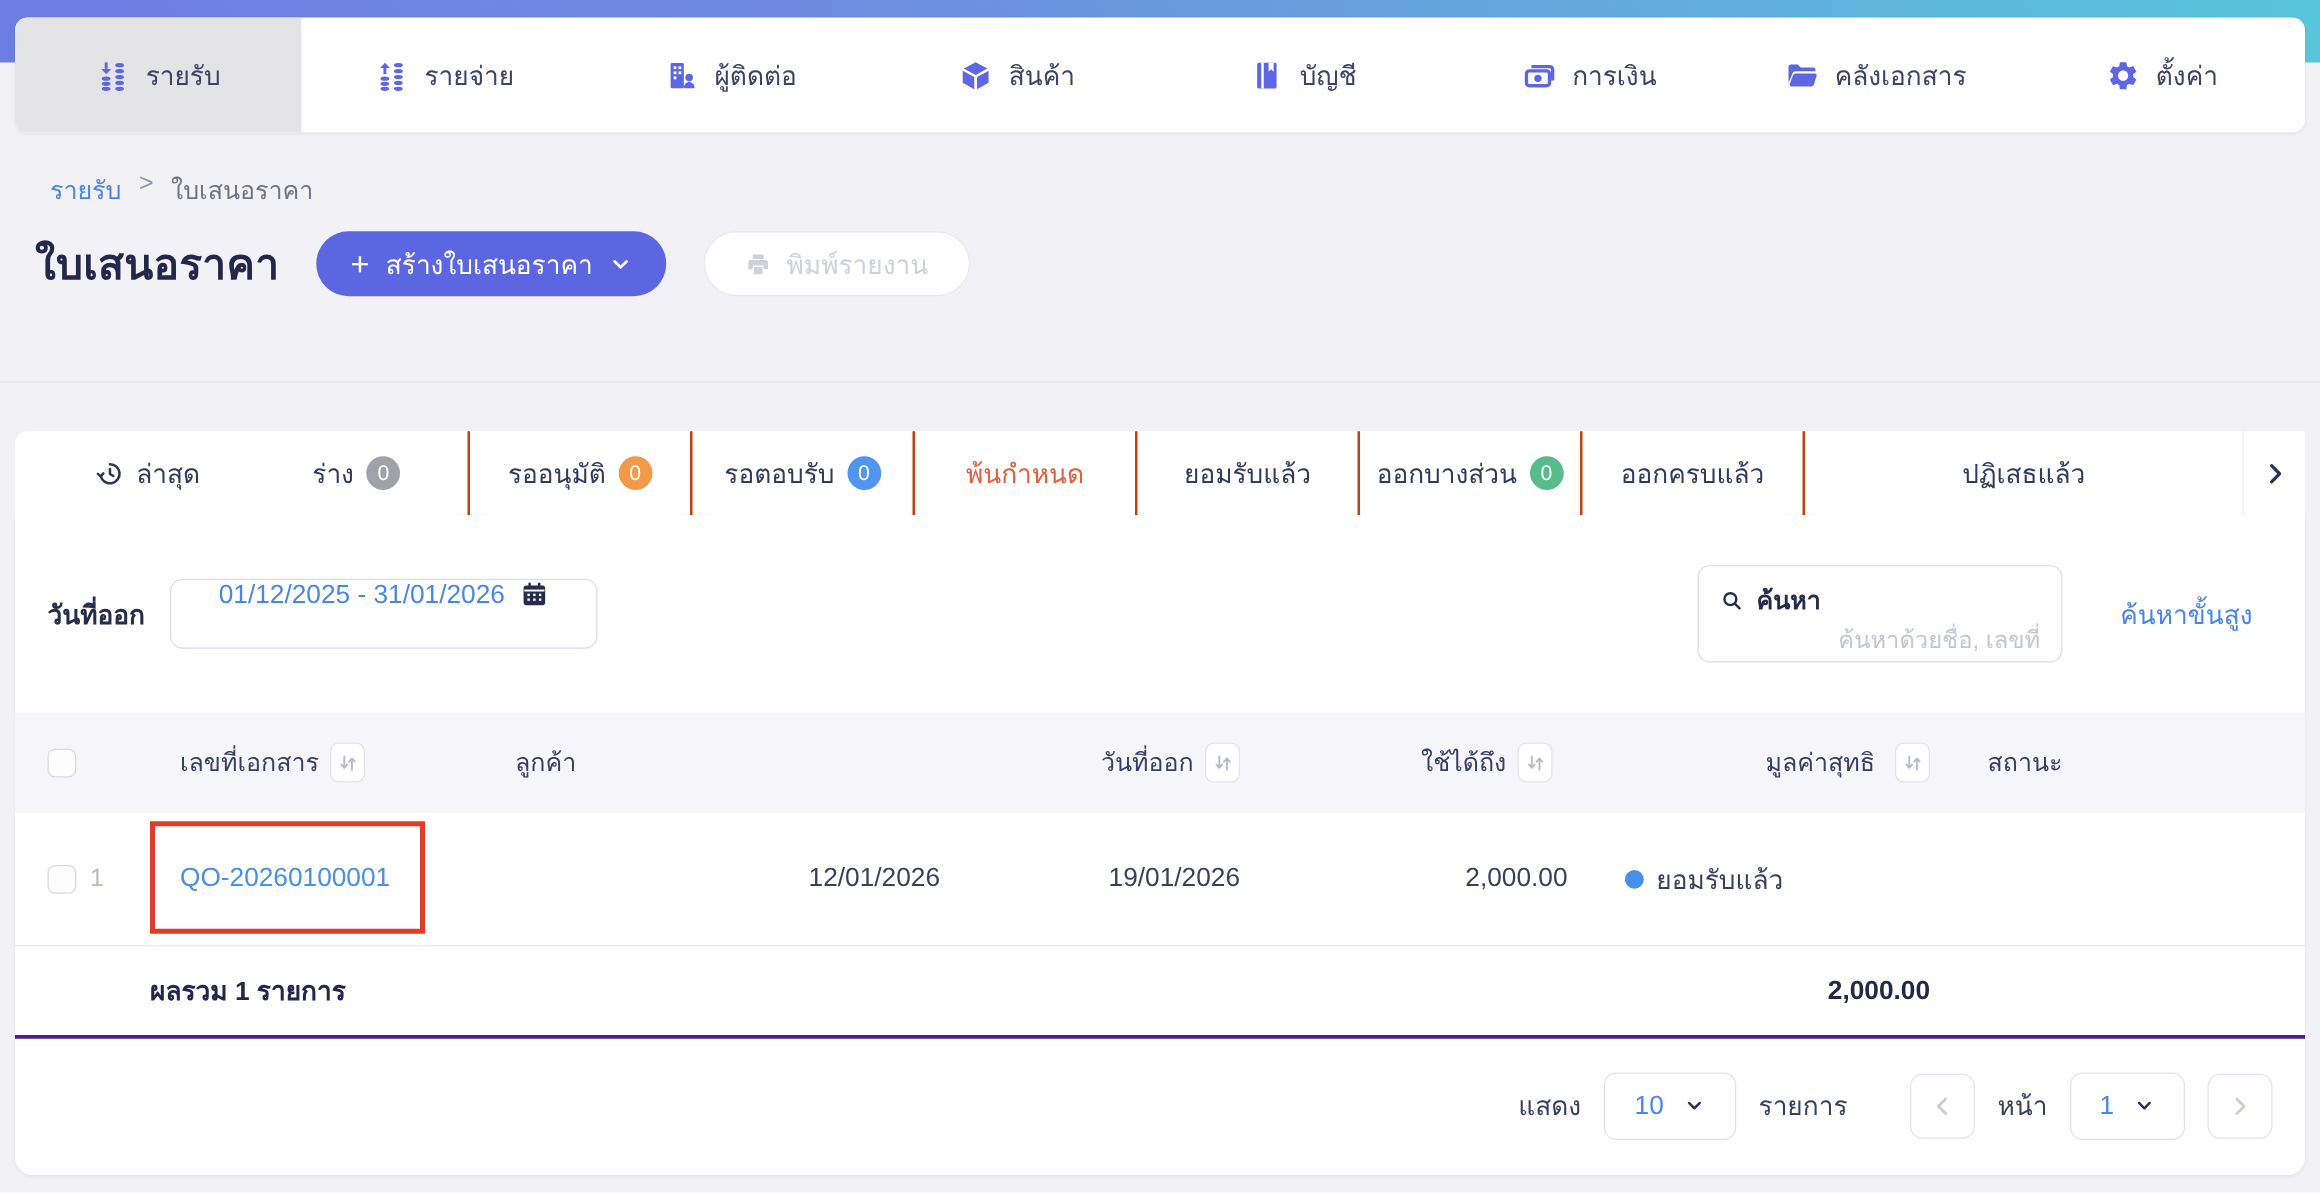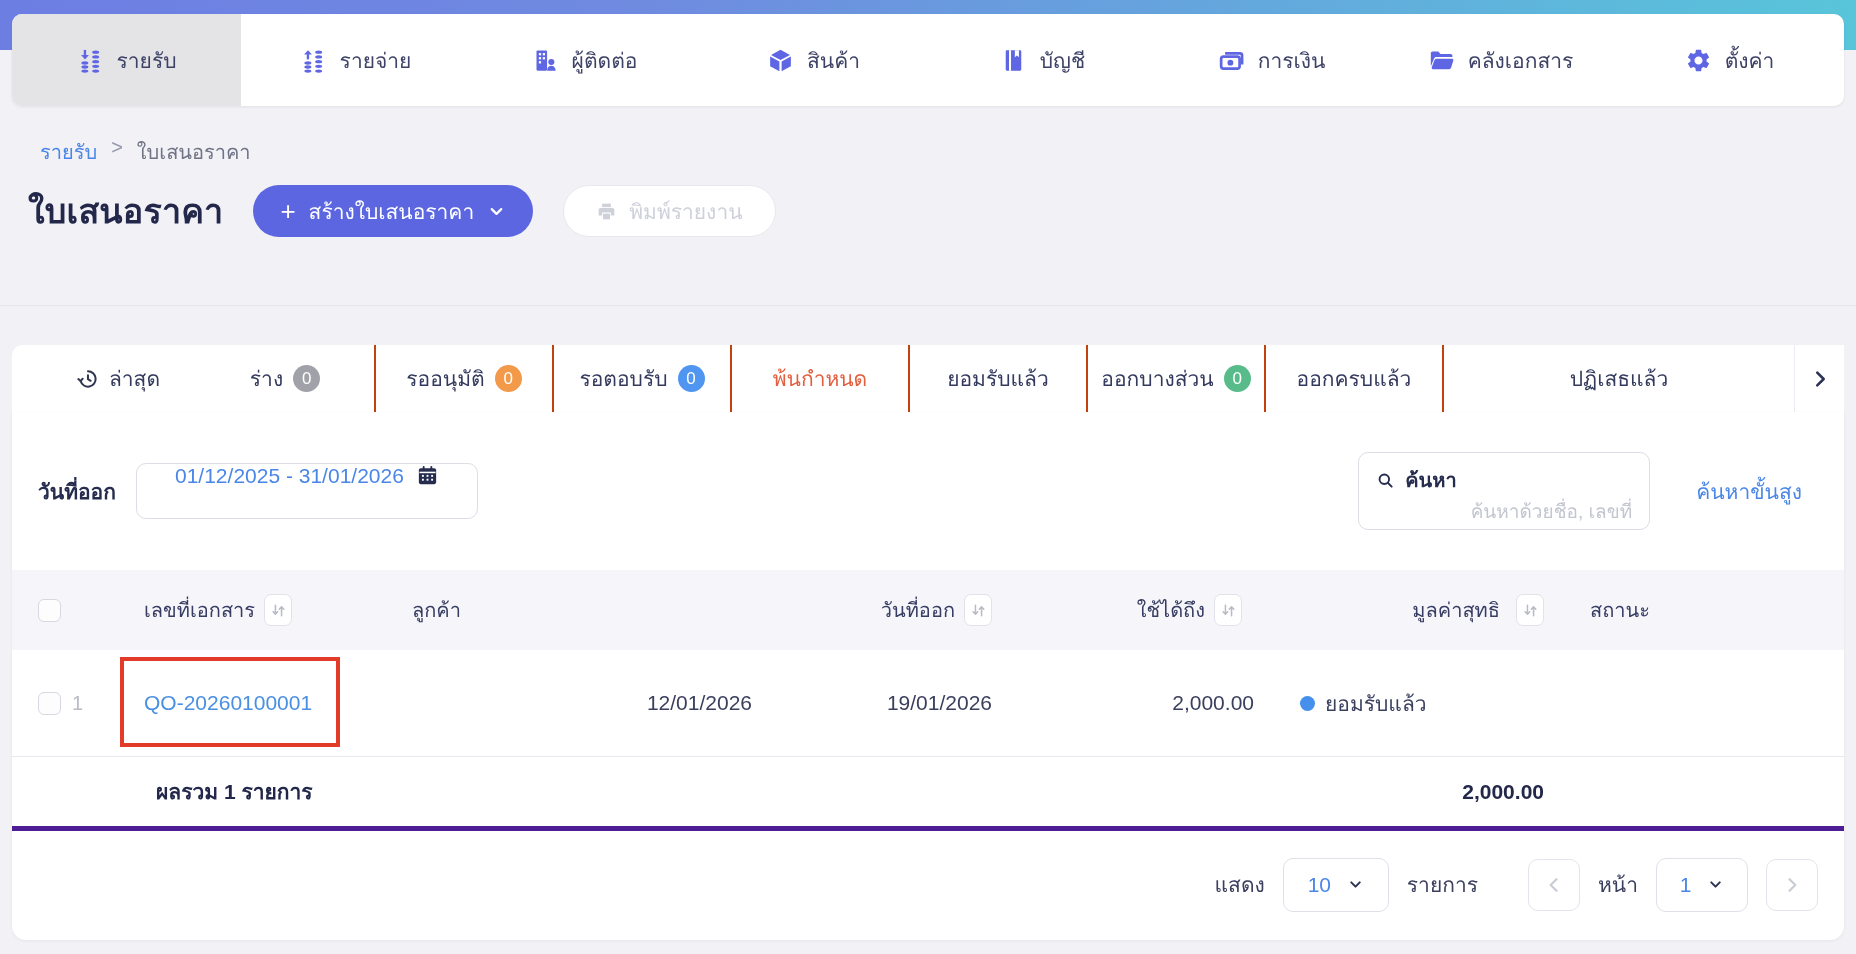--- a/index.html
+++ b/index.html
@@ -147,21 +147,21 @@
   .datarow { height:107px; border-bottom:1px solid #e8e8ee; font-size:21px; color:#3a3f5e; }
   .row-index { color:#b9bcc7; font-size:20px; }
   .doclink-wrap { position:relative; display:inline-block;text-align:right; }
   .doc-link { color:#4a90e2; cursor:pointer; white-space:nowrap; }
   .red-annotation {
     position:absolute; left:-24px; right:-28px; top:-34px; bottom:-32px;
     border:4px solid #e23b2a; pointer-events:none;
   }
   .status-dot { width:15px; height:15px; border-radius:50%; background:#4490ec; margin-right:10px; flex:0 0 auto; }
 
-  .summaryrow { height:74px; border-bottom:5px solid #4c1d95; font-size:21px; color:#23284a;padding-left:36px; }
+  .summaryrow { height:74px; border-bottom:3px solid #4c1d95; font-size:21px; color:#23284a; }
   .summary-label { font-weight:700; padding-left:8px; }
   .summary-total { font-weight:700; }
 
   
   .pager {
     height:107px; display:flex; align-items:center; justify-content:flex-end;
     padding-right:26px; gap:18px; font-size:21px; color:#3a3f5e;
   }
   .pgselect {
     height:54px; border:1px solid #dfe1e9; border-radius:10px; background:#fff;

